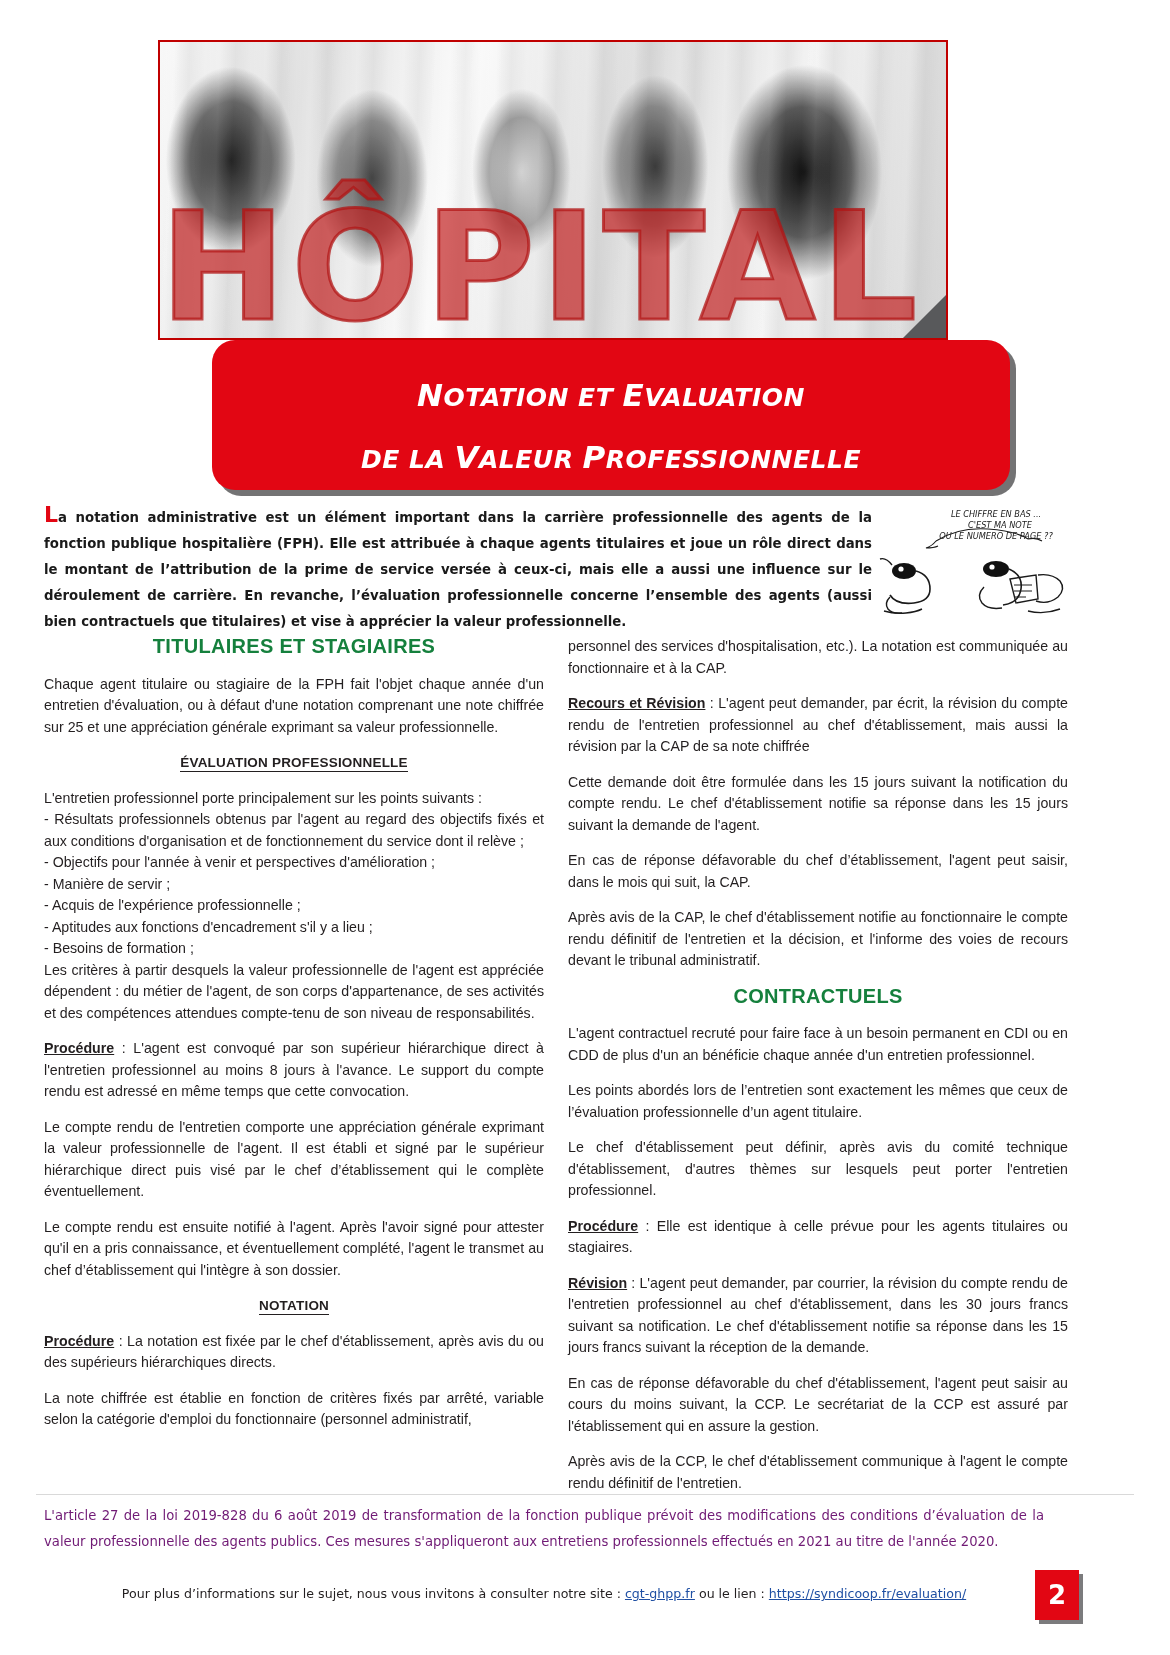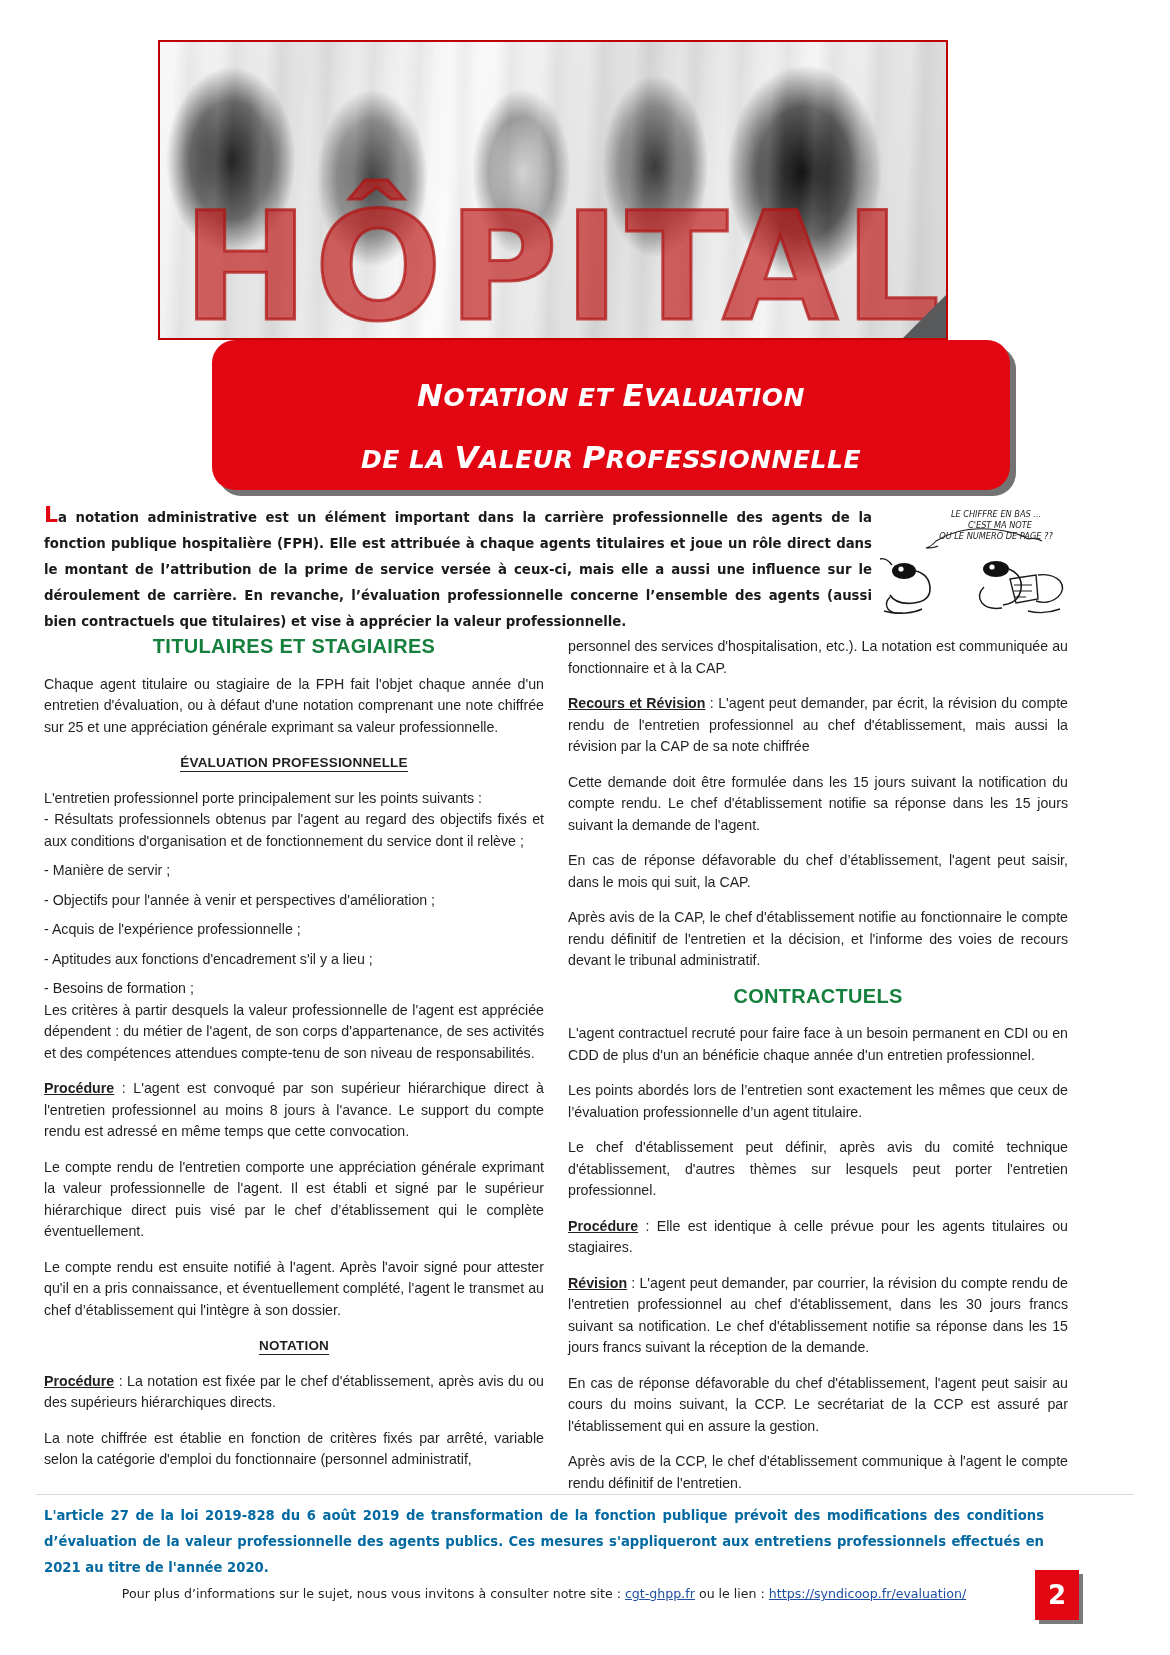--- a/index.html
+++ b/index.html
@@ -49,21 +49,21 @@
       rgba(255,255,255,0.0) 0px,
       rgba(255,255,255,0.10) 14px,
       rgba(0,0,0,0.045) 30px,
       rgba(255,255,255,0.0) 46px);
   }
   .hero-word {
     position: absolute;
     left: 0;
     right: 0;
     top: 150px;
-    text-align: right;
+    text-align: left;
     font-size: 150px;
     line-height: 1;
     font-weight: 700;
     letter-spacing: 6px;
     font-family: "DejaVu Sans", sans-serif;
     color: rgba(208, 36, 36, 0.52);
     -webkit-text-stroke: 3px rgba(178, 20, 20, 0.72);
     text-shadow: 0 0 2px rgba(150,10,10,0.35);
     white-space: nowrap;
     pointer-events: none;
@@ -140,21 +140,21 @@
     font-size: 14.2px;
     line-height: 21.5px;
     text-align: justify;
     color: #231f20;
   }
   .col-left  { left: 44px;  width: 500px; }
   .col-right { left: 568px; width: 500px; }
 
   .col p { margin: 0 0 14px 0; }
   .col p.tight { margin-bottom: 0; }
-  .col p.lines { text-align: left; margin-top: 8px; }
+  .col p.lines { text-align: left; }
 
   h2.sect {
     margin: 10px 0 16px 0;
     text-align: center;
     font-size: 20px;
     font-weight: 700;
     letter-spacing: 0.3px;
     color: #15803d;
     font-family: "Liberation Sans", sans-serif;
   }
@@ -181,25 +181,25 @@
     top: 1494px;
     width: 1098px;
     border-top: 1.2px solid #d9d9d9;
   }
   .footer-note {
     position: absolute;
     left: 44px;
     top: 1503px;
     width: 1000px;
     font-family: "DejaVu Sans", sans-serif;
-    font-weight: 700;
+    font-weight: 400;
     font-size: 13.2px;
     line-height: 26px;
     text-align: justify;
-    color: #0369a1;
+    color: #701a75;
   }
   .footer-link {
     position: absolute;
     left: 44px;
     top: 1586px;
     width: 1000px;
     text-align: center;
     font-size: 12.6px;
     color: #231f20;
     font-family: "DejaVu Sans", sans-serif;
@@ -281,22 +281,22 @@
 <div class="col col-left">
 
   <h2 class="sect first">TITULAIRES ET STAGIAIRES</h2>
 
   <p>Chaque agent titulaire ou stagiaire de la FPH fait l'objet chaque année d'un entretien d'évaluation, ou à défaut d'une notation comprenant une note chiffrée sur 25 et une appréciation générale exprimant sa valeur professionnelle.</p>
 
   <h3 class="subsect"><span>ÉVALUATION PROFESSIONNELLE</span></h3>
 
   <p class="lines tight">L'entretien professionnel porte principalement sur les points suivants :</p>
   <p class="tight">- Résultats professionnels obtenus par l'agent au regard des objectifs fixés et aux conditions d'organisation et de fonctionnement du service dont il relève ;</p>
+  <p class="lines tight">- Objectifs pour l'année à venir et perspectives d'amélioration ;</p>
   <p class="lines tight">- Manière de servir ;</p>
-  <p class="lines tight">- Objectifs pour l'année à venir et perspectives d'amélioration ;</p>
   <p class="lines tight">- Acquis de l'expérience professionnelle ;</p>
   <p class="lines tight">- Aptitudes aux fonctions d'encadrement s'il y a lieu ;</p>
   <p class="lines tight">- Besoins de formation ;</p>
 
   <p>Les critères à partir desquels la valeur professionnelle de l'agent est appréciée dépendent : du métier de l'agent, de son corps d'appartenance, de ses activités et des compétences attendues compte-tenu de son niveau de responsabilités.</p>
 
   <p><span class="u">Procédure</span><span> : L'agent est convoqué par son supérieur hiérarchique direct à l'entretien professionnel au moins 8 jours à l'avance. Le support du compte rendu est adressé en même temps que cette convocation.</span></p>
 
   <p>Le compte rendu de l'entretien comporte une appréciation générale exprimant la valeur professionnelle de l'agent. Il est établi et signé par le supérieur hiérarchique direct puis visé par le chef d’établissement qui le complète éventuellement.</p>
 

